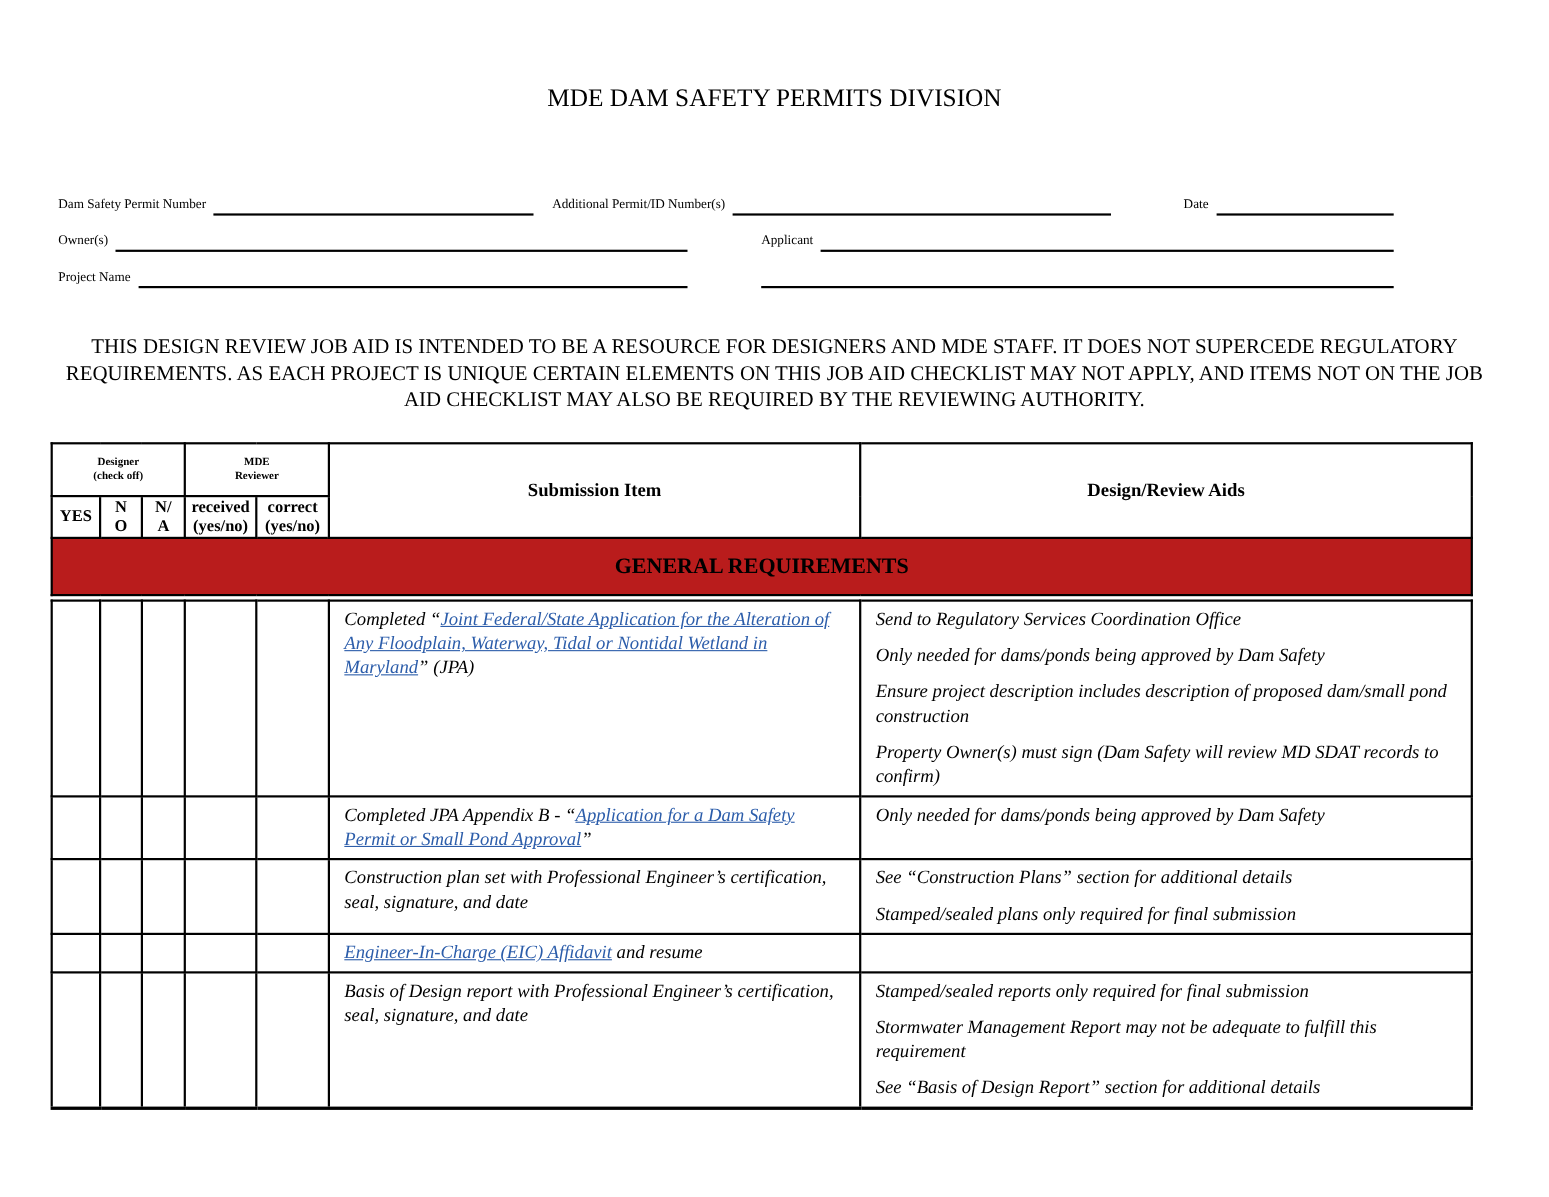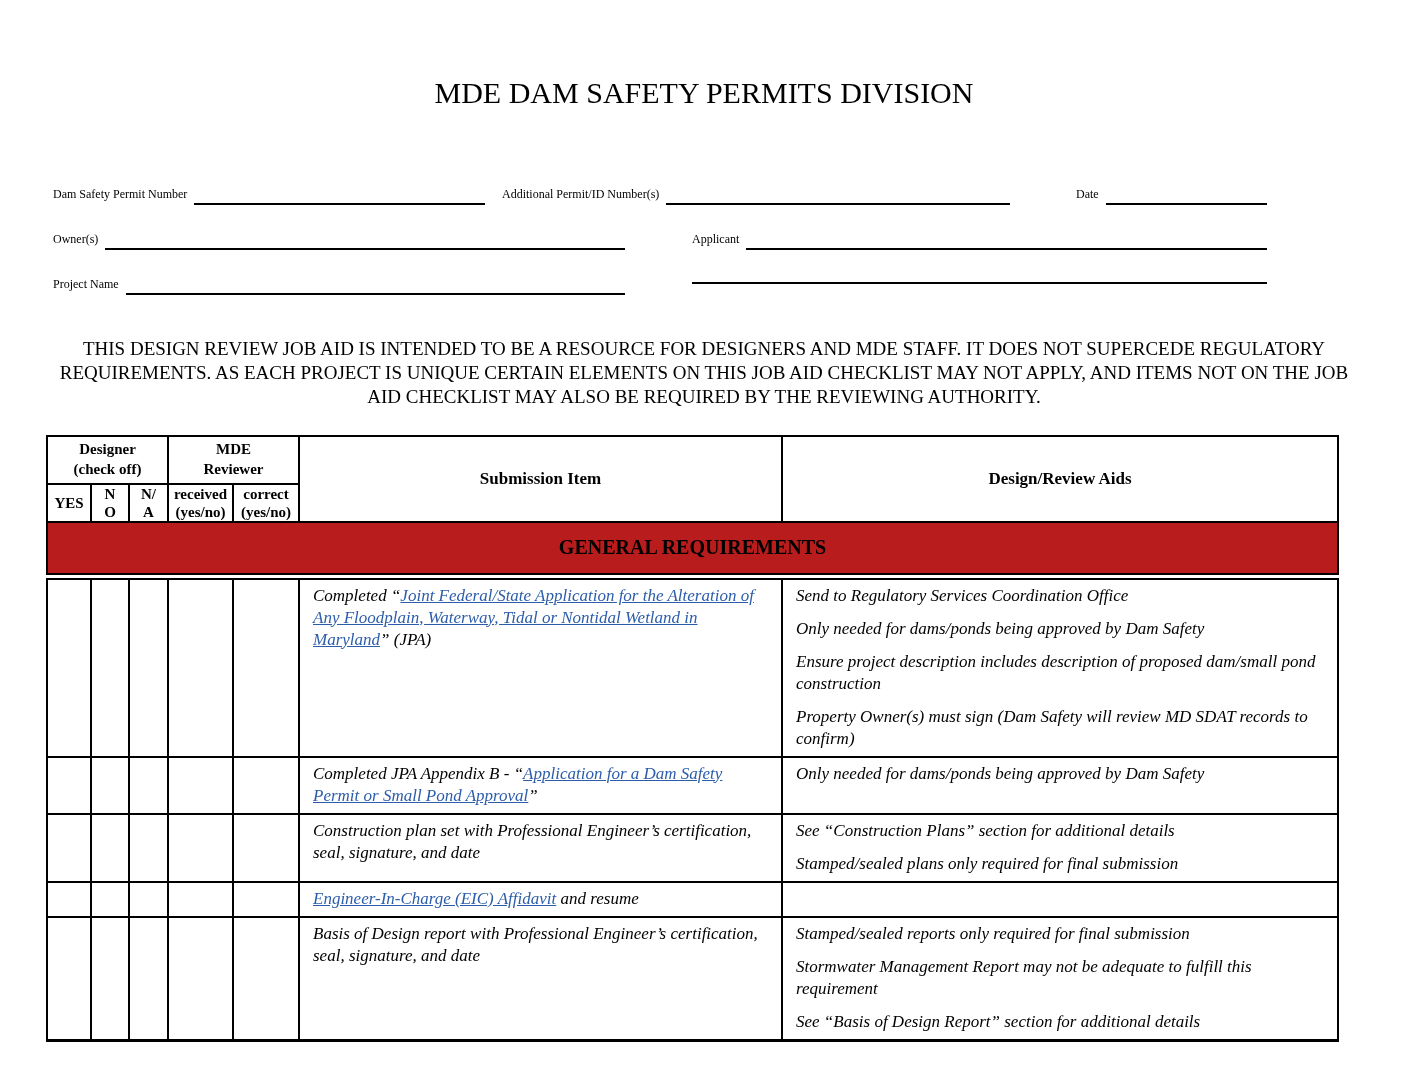--- a/index.html
+++ b/index.html
@@ -11,38 +11,38 @@
     color: #000000;
     font-family: "Liberation Serif", serif;
     position: relative;
     overflow: hidden;
   }
   
   .doc-title {
     margin: 0;
     padding-top: 76px;
     text-align: center;
-    font-size: 30px;
+    font-size: 23px;
     font-weight: normal;
     line-height: 1.15;
   }
   .doc-subtitle {
     margin: 20px 0 0 0;
     text-align: center;
     font-size: 22px;
     font-weight: bold;
     line-height: 1.15;
   }
   
   .form-area {
     margin: 30px 141px 0 53px; 
     font-size: 12px;
   }
   .form-row { display: flex; align-items: flex-end; }
-  .form-row + .form-row { margin-top: 20px; align-items: center; }
+  .form-row + .form-row { margin-top: 8px; }
   .field { display: flex; align-items: flex-end; }
   .flabel { white-space: nowrap; padding-right: 7px; line-height: 25px; }
   .fline { flex: 1; height: 0; border-bottom: 2px solid #000; margin-bottom: 2px; min-width: 30px; }
   
   .f-permit  { flex: 0 0 432px; }
   .f-addl    { flex: 0 0 508px; margin-left: 17px; }
   .f-date    { flex: 1; margin-left: 66px; margin-top: 41px; }
   
   .f-left    { flex: 0 0 572px; }
   .f-right   { flex: 1; margin-left: 67px; }
@@ -55,21 +55,21 @@
   }
   
   table.checklist {
     margin: 26px 0 0 46px;
     border-collapse: collapse;
     table-layout: fixed;
     width: 1291px;
   }
   table.checklist th, table.checklist td { border: 2px solid #000; padding: 0; }
   thead th { font-weight: bold; text-align: center; vertical-align: middle; }
-  th.group-h { font-size: 15px; line-height: 1.28; white-space: pre-line; height: 48px; border-radius: 18px; }
+  th.group-h { font-size: 10px; line-height: 1.28; white-space: pre-line; height: 48px; border-radius: 18px; }
   th.sub-h   { font-size: 15px; line-height: 1.2;  white-space: pre-line; height: 37px; }
   th.big-h   { font-size: 17px; }
   tr.section-row td {
     background: #b91c1c;
     font-weight: bold;
     font-size: 20px;
     text-align: center;
     vertical-align: middle;
     height: 52px;
   }

